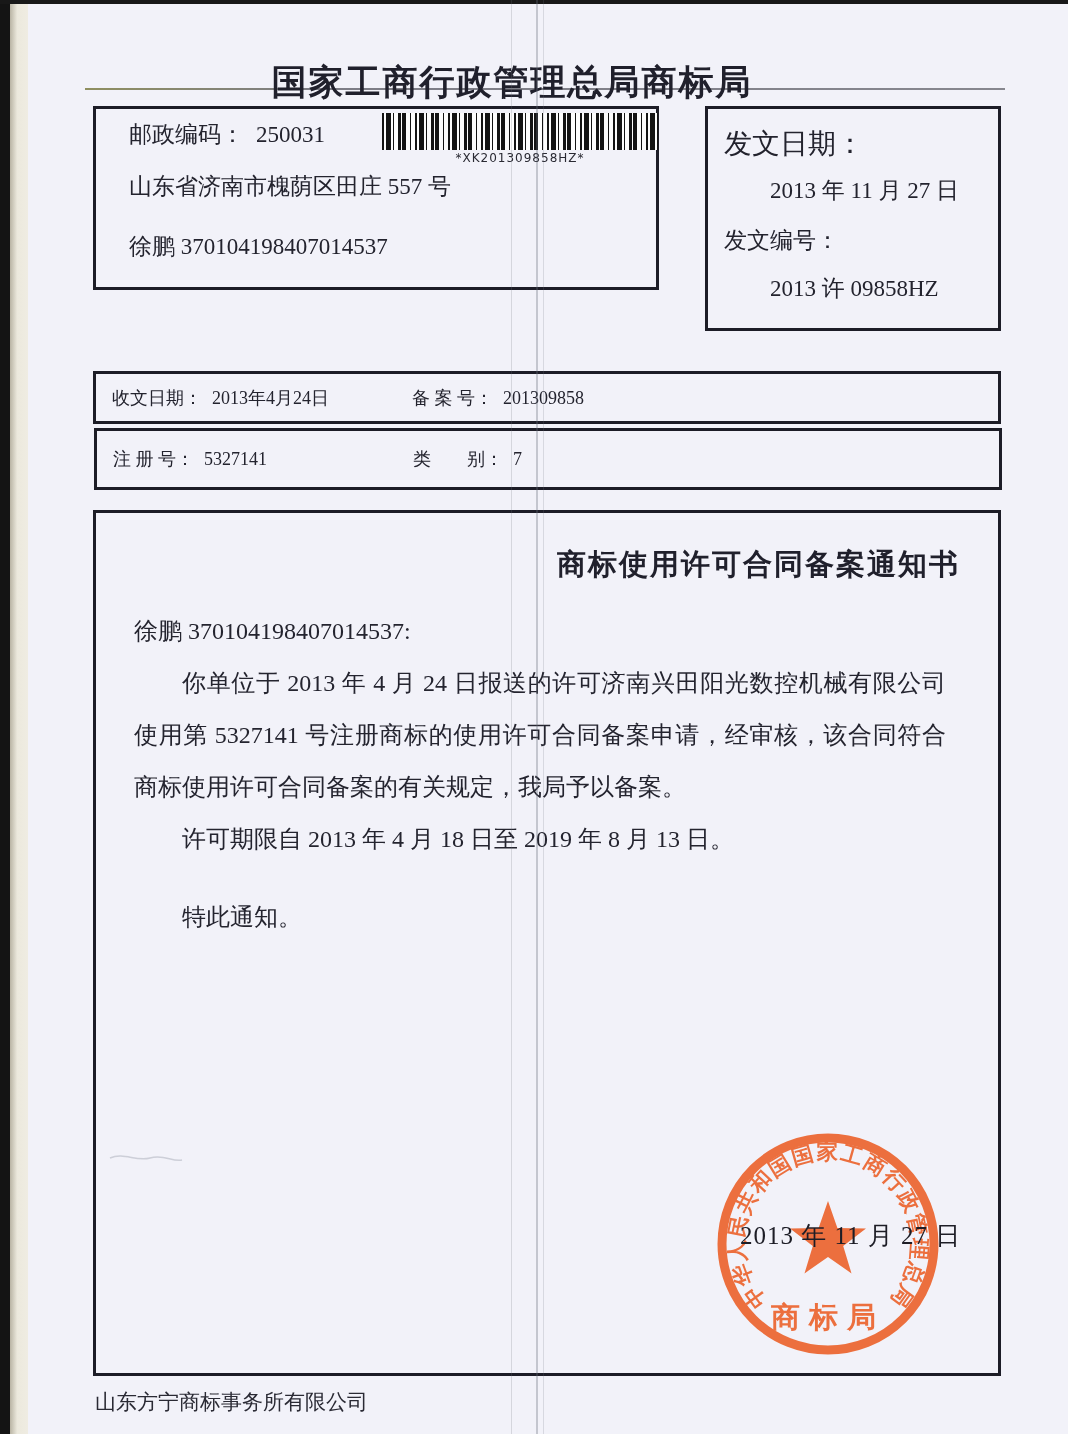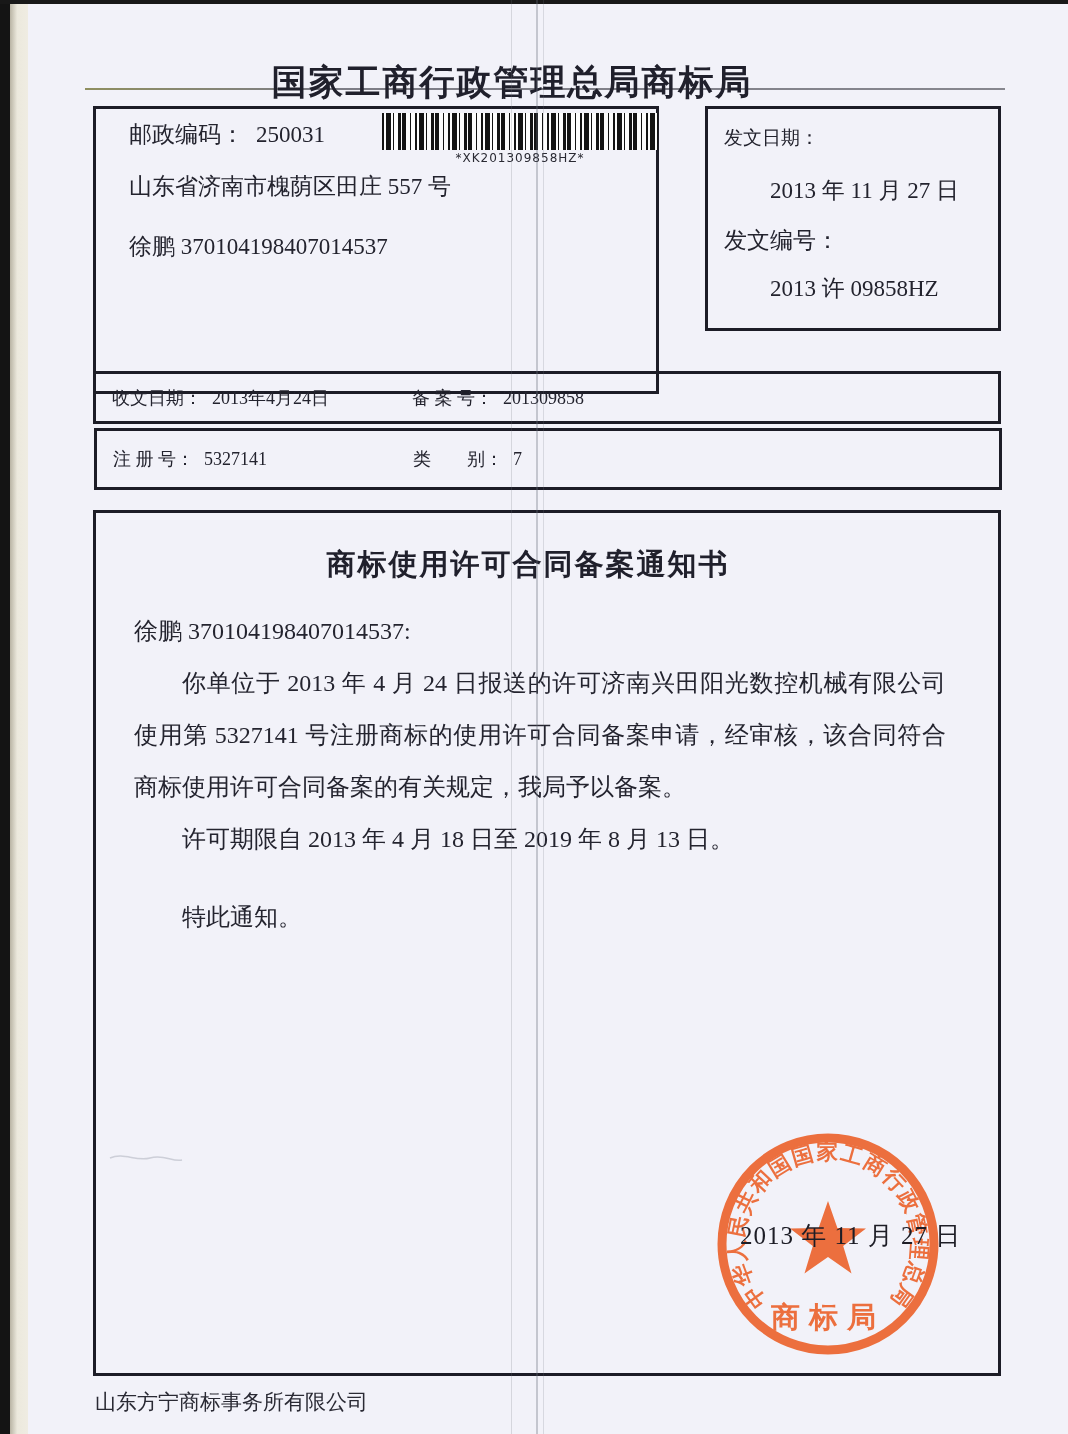--- a/index.html
+++ b/index.html
@@ -19,21 +19,21 @@
   .streak.s3 { left:543px; width:1px; background:rgba(110,115,125,.20); }
 
   .txt { position:absolute; z-index:10; white-space:nowrap; }
 
   .hdr-title { left:0; width:1024px; top:34px; text-align:center;
                font-size:35px; font-weight:700; letter-spacing:2px; color:#20202c;margin-top:25px; }
   .hdr-rule { position:absolute; left:85px; top:88px; width:920px; height:2px; z-index:9;
               background:linear-gradient(90deg,#8f8f60,#7d7d86 25%,#87878f); }
 
   .box { position:absolute; border:3px solid #1d1d27; z-index:8; }
-  .sender-box   { left:93px;  top:106px; width:566px; height:288px; }
+  .sender-box   { left:93px;  top:106px; width:566px; height:184px; }
   .dispatch-box { left:705px; top:106px; width:296px; height:225px; }
   .row-box1     { left:93px;  top:371px; width:908px; height:53px; }
   .row-box2     { left:94px;  top:428px; width:908px; height:62px; }
   .main-box     { left:93px;  top:510px; width:908px; height:866px; }
 
   .sender-box .postal    { position:absolute; left:33px; top:10px;  font-size:23px; }
   .sender-box .address   { position:absolute; left:33px; top:62px;  font-size:23px; }
   .sender-box .recipient { position:absolute; left:33px; top:122px; font-size:23px; }
   .label-gap { display:inline-block; width:12px; }
 
@@ -42,31 +42,31 @@
     background:repeating-linear-gradient(90deg,
       #141414 0 2px, #fdfdfd 2px 4px,
       #141414 4px 9px, #fdfdfd 9px 11px,
       #141414 11px 12px, #fdfdfd 12px 16px,
       #141414 16px 19px, #fdfdfd 19px 20px,
       #141414 20px 24px, #fdfdfd 24px 28px,
       #141414 28px 29px, #fdfdfd 29px 33px); }
   .barcode-label { font-family:"DejaVu Sans",sans-serif; font-size:12px; letter-spacing:1px;
                    color:#2a2a33; margin-top:1px; }
 
-  .dispatch-box .lbl1 { position:absolute; left:16px; top:16px;  font-size:19px; }
+  .dispatch-box .lbl1 { position:absolute; left:16px; top:16px;  font-size:28px; }
   .dispatch-box .val1 { position:absolute; left:62px; top:66px;  font-size:23px; }
   .dispatch-box .lbl2 { position:absolute; left:16px; top:116px; font-size:23px; }
   .dispatch-box .val2 { position:absolute; left:62px; top:164px; font-size:23px; }
 
   .pair { position:absolute; top:50%; transform:translateY(-50%); font-size:18px; white-space:nowrap; }
   .pair .v { margin-left:10px; }
   .p-left  { left:16px; }
   .p-right { left:316px; }
 
-  .notice-title { position:absolute; left:0; top:32px; width:864px; text-align:center;
+  .notice-title { position:absolute; left:0; top:32px; width:864px; text-align:right;
                   font-size:29px; font-weight:700; letter-spacing:2px; color:#20202c; }
   .notice-body { position:absolute; left:38px; top:92px; width:840px;
                  font-size:24px; line-height:52px; color:#24242f; }
   .notice-body .salutation { white-space:nowrap; }
   .notice-body .para { text-indent:2em; text-align:justify; width:812px; }
   .notice-body .para3 { text-indent:2em; margin-top:26px; }
 
   .seal { position:absolute; left:712px; top:1128px; width:232px; height:232px; z-index:5; opacity:.93; }
   .seal-date { position:absolute; left:740px; top:1219px; z-index:6;
                font-size:25px; letter-spacing:1px; color:#1d1d26; white-space:nowrap; }

